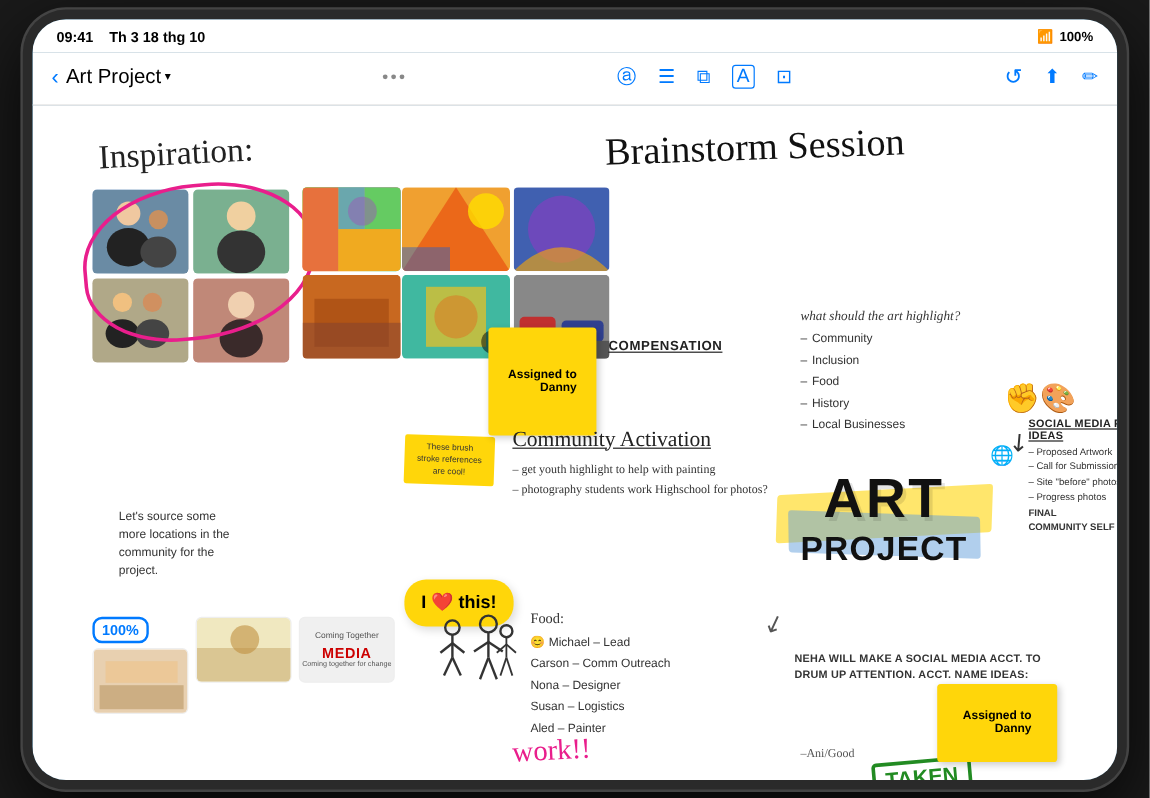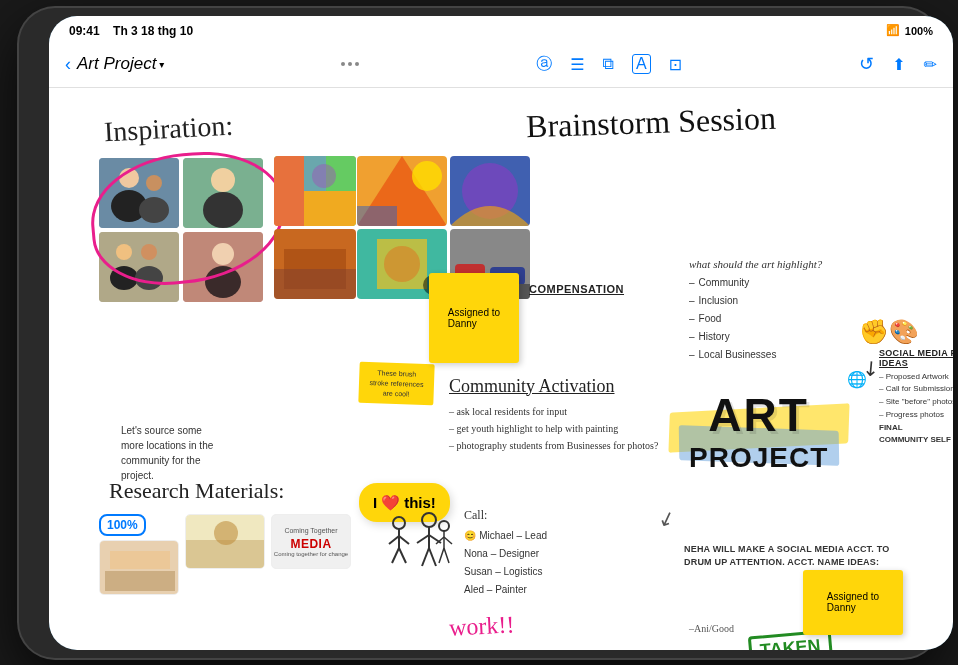--- a/index.html
+++ b/index.html
@@ -26,21 +26,20 @@
 
     .screen {
       width: 100%;
       height: 100%;
       background: #0c4a6e;
       border-radius: 28px;
       overflow: hidden;
       position: relative;
       display: flex;
       flex-direction: column;
-      margin-left: 22px;
     }
 
     
     .status-bar {
       display: flex;
       align-items: center;
       justify-content: space-between;
       padding: 6px 20px 4px;
       background: #fff;
       z-index: 10;
@@ -84,21 +83,21 @@
       gap: 3px;
       font-size: 17px;
       font-weight: 500;
       color: #000;
     }
     .back-arrow {
       color: #007AFF;
       font-size: 18px;
       font-weight: 300;
     }
-    .title-text { color: #000; font-style: italic; }
+    .title-text { color: #000; }
     .chevron-down { color: #000; font-size: 10px; }
     .toolbar-center {
       display: flex;
       align-items: center;
       gap: 18px;
     }
     .toolbar-icon {
       color: #007AFF;
       font-size: 18px;
       cursor: pointer;
@@ -166,22 +165,22 @@
     .sticky-yellow-bottom {
       background: #FFD60A;
       bottom: 15px;
       right: 50px;
       width: 100px;
       height: 65px;
       box-shadow: 2px 2px 6px rgba(0,0,0,0.2);
     }
     .sticky-text {
       font-size: 10px;
-      font-weight: 400;
-      text-align: left;
+      font-weight: 700;
+      text-align: right;
       color: #000;
     }
 
     
     .brainstorm-title {
       position: absolute;
       top: 16px;
       left: 380px;
       right: 80px;
       text-align: center;
@@ -210,21 +209,21 @@
       color: #333;
       line-height: 1.4;
       font-family: 'Segoe Script', cursive;
       font-style: italic;
       margin-top: 4px;
     }
 
     
     .community-section {
       position: absolute;
-      top: 288px;
+      top: 268px;
       left: 400px;
       width: 220px;
     }
     .community-title {
       font-family: 'Segoe Script', cursive;
       font-size: 18px;
       color: #222;
       text-decoration: underline;
     }
     .community-list {
@@ -787,42 +786,42 @@
           <div style="font-weight:800;">FINAL</div>
           <div style="font-weight:800;">COMMUNITY SELF</div>
         </div>
       </div>
 
       <div class="community-section">
         <div class="community-title">
           <span>Community Activation</span>
         </div>
         <div class="community-list">
-          <div>– ask local residents for input</div>
           <div>– get youth highlight to help with painting</div>
-          <div>– photography students from Businesses for photos?</div>
+          <div>– photography students work Highschool for photos?</div>
         </div>
       </div>
 
       <div class="brush-stroke-yellow"></div>
       <div class="brush-stroke-blue"></div>
 
       <div class="art-project-logo">
         <div class="art-text">ART</div>
         <div class="project-text">PROJECT</div>
       </div>
 
       <div style="position:absolute; top:420px; left:610px; font-size:20px; color:#555; transform:rotate(160deg);">↗</div>
 
       <div class="team-section">
         <div class="team-title">
-          <span>Call:</span>
+          <span>Food:</span>
         </div>
         <div class="team-list">
           <div>😊 Michael – Lead</div>
+          <div>Carson – Comm Outreach</div>
           <div>Nona – Designer</div>
           <div>Susan – Logistics</div>
           <div>Aled – Painter</div>
         </div>
       </div>
 
       <div class="love-bubble">
         <span>I ❤️ this!</span>
       </div>
 
@@ -843,23 +842,20 @@
           <line x1="50" y1="40" x2="57" y2="58" stroke="#333" stroke-width="2"></line>
           <circle cx="65" cy="18" r="5" fill="none" stroke="#333" stroke-width="2"></circle>
           <line x1="65" y1="23" x2="65" y2="40" stroke="#333" stroke-width="1.5"></line>
           <line x1="65" y1="29" x2="57" y2="36" stroke="#333" stroke-width="1.5"></line>
           <line x1="65" y1="29" x2="73" y2="36" stroke="#333" stroke-width="1.5"></line>
           <line x1="65" y1="40" x2="60" y2="55" stroke="#333" stroke-width="1.5"></line>
           <line x1="65" y1="40" x2="70" y2="55" stroke="#333" stroke-width="1.5"></line>
         </svg>
       </div>
 
-      <div class="research-title">
-        <span>Research Materials:</span>
-      </div>
 
       <div class="neha-note">
         <span>NEHA WILL MAKE A SOCIAL MEDIA ACCT. TO DRUM UP ATTENTION. ACCT. NAME IDEAS:</span>
       </div>
 
       <div class="signature">–Ani/Good</div>
 
       <div class="taken-badge">
         <span>TAKEN</span>
       </div>

